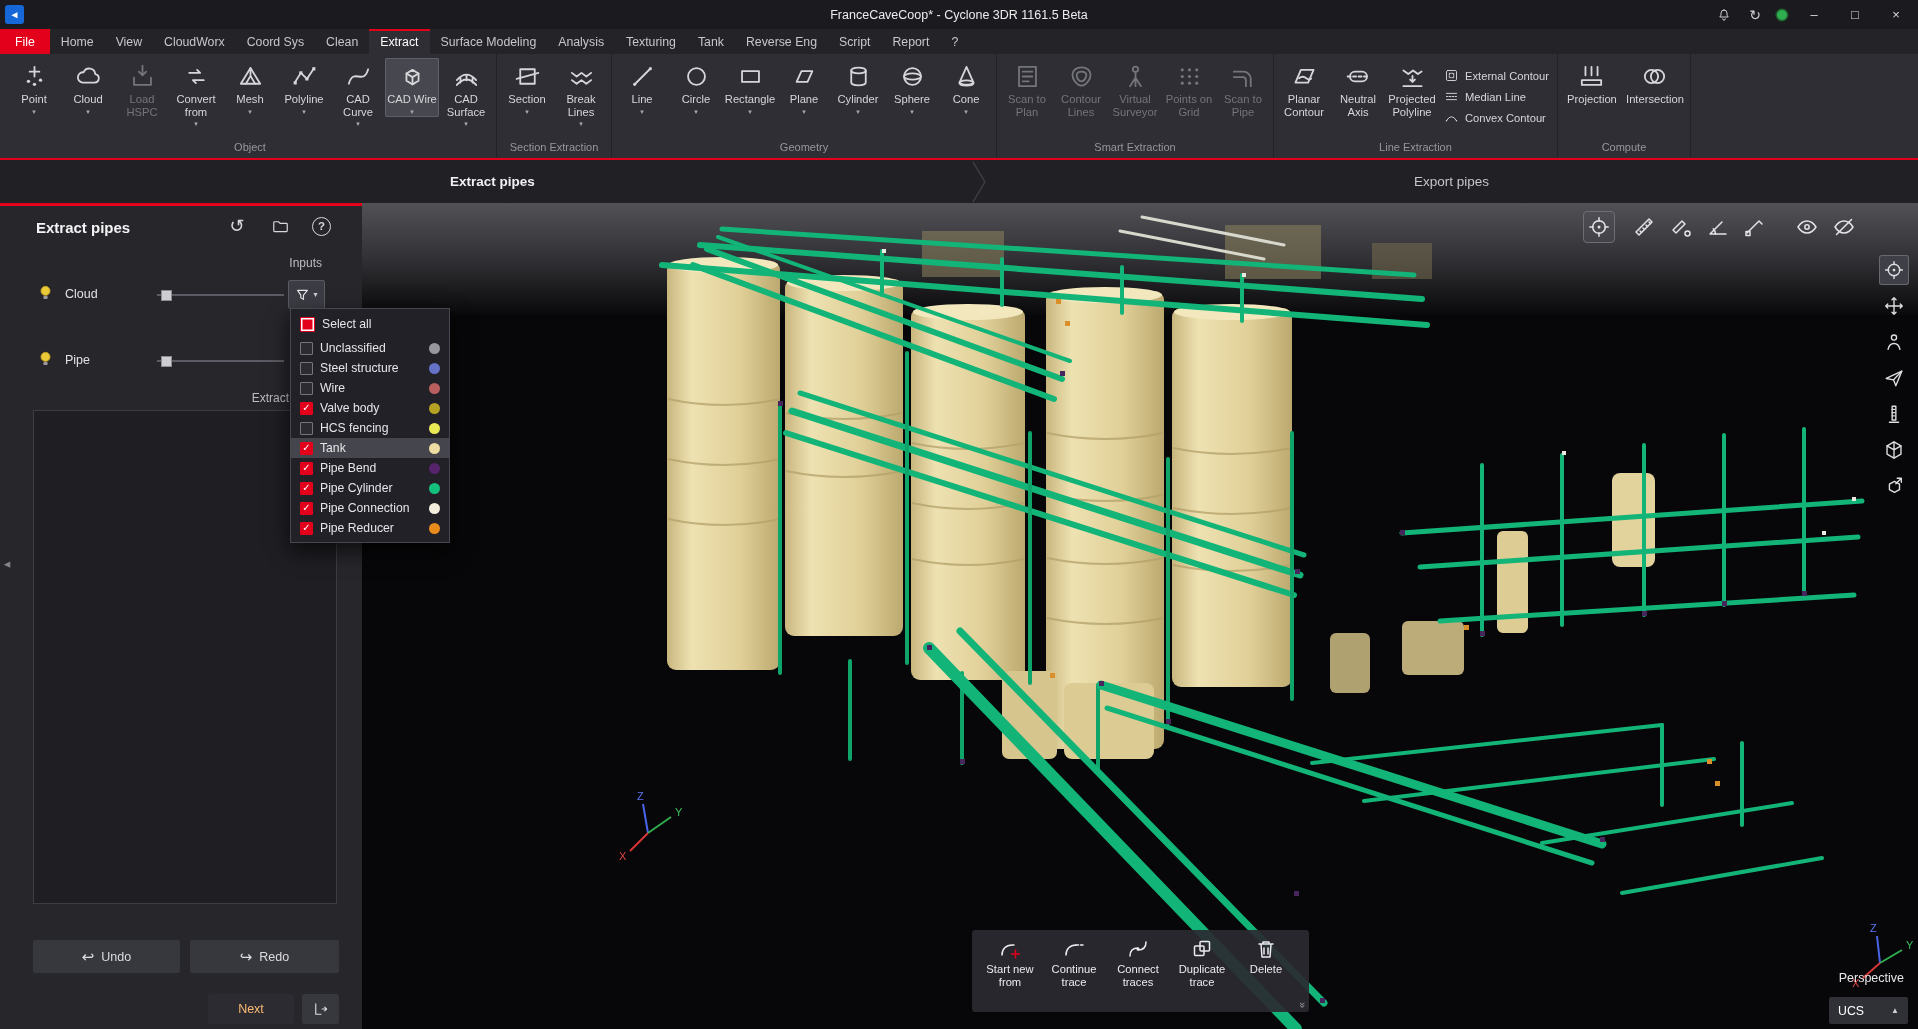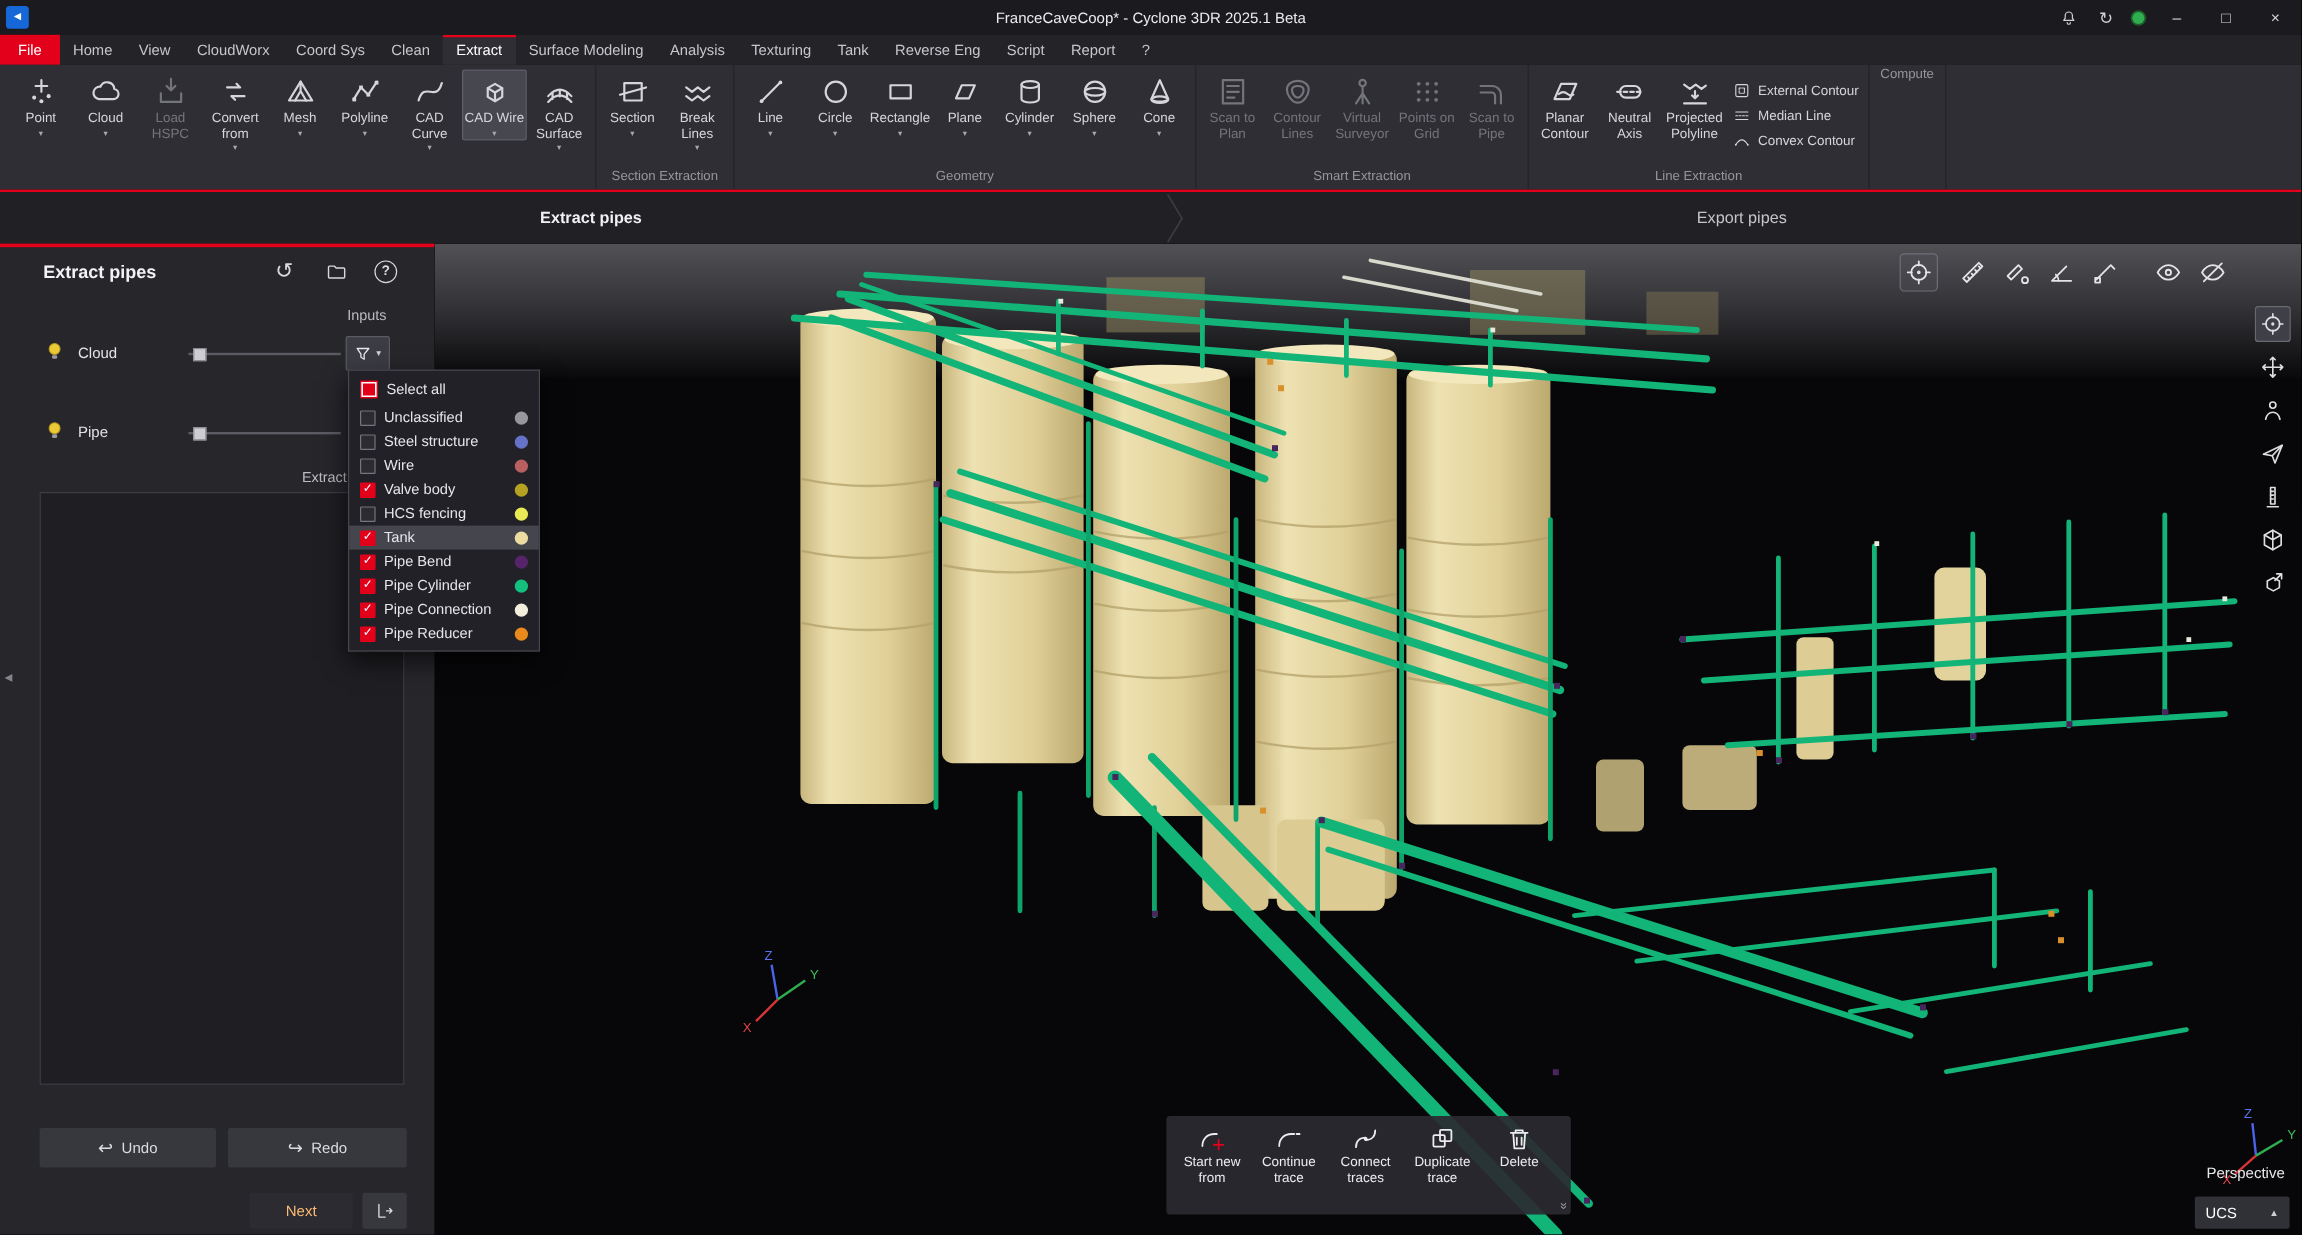--- a/index.html
+++ b/index.html
@@ -104,21 +104,21 @@
 </style>
 </head>
 <body>
 
 <div class="app">
 
   <div class="titlebar">
     <div class="app-icon">
         <span>◄</span>
       </div>
-    <div class="tb-title">FranceCaveCoop* - Cyclone 3DR 2025.1 Beta</div>
+    <div class="tb-title">FranceCaveCoop* - Cyclone 3DR 1161.5 Beta</div>
     <div class="tb-right">
       <span class="tb-ico">
         <svg class="ric" viewBox="0 0 24 24" width="16" height="16">
             <path d="M12 4.5a4.5 4.5 0 0 1 4.5 4.5v3.2l1.8 2.8H5.7l1.8-2.8V9A4.5 4.5 0 0 1 12 4.5Z"></path>
             <path d="M10 17.8a2 2 0 0 0 4 0"></path>
           </svg>
       </span>
       <span class="tb-ico">↻</span>
       <span class="status-dot"></span>
       <span class="win-btn">–</span>
@@ -214,20 +214,21 @@
             <span class="chev">▾</span>
         </div>
         <div class="rbtn">
           <svg class="ric" viewBox="0 0 24 24">
               <path d="M4 15q8-9 16 0M4 19q8-9 16 0M7 12.8V17M12 10.6v4.6M17 12.8V17"></path>
             </svg>
           <span>CAD Surface</span>
             <span class="chev">▾</span>
         </div>
       </div>
+      <div class="rgl">Object</div>
     </div>
 
     <div class="rgroup">
       <div class="rbtns">
         <div class="rbtn">
           <svg class="ric" viewBox="0 0 24 24">
               <rect x="6" y="6" width="12" height="12"></rect>
               <path d="M3 14 21 9"></path>
             </svg>
           <span>Section</span>
@@ -395,20 +396,35 @@
                 <circle class="f" cx="20" cy="17" r="1.2"></circle>
               </svg>
             <span>Convex Contour</span>
           </div>
         </div>
       </div>
       <div class="rgl">Line Extraction</div>
     </div>
 
     <div class="rgroup">
+      <div class="rbtns">
+        <div class="rbtn" style="width:60px">
+          <svg class="ric" viewBox="0 0 24 24">
+              <path d="M7 4v7m5-7v7m5-7v7M4 15h16v4H4Z"></path>
+            </svg>
+          <span>Projection</span>
+        </div>
+        <div class="rbtn" style="width:62px">
+          <svg class="ric" viewBox="0 0 24 24">
+              <circle cx="9.5" cy="12" r="5.5"></circle>
+              <circle cx="14.5" cy="12" r="5.5"></circle>
+            </svg>
+          <span>Intersection</span>
+        </div>
+      </div>
       <div class="rgl">Compute</div>
     </div>
 
   </div>
 
   <div class="redline"></div>
 
   <div class="workflow">
     <div class="wf-step wf-left">Extract pipes</div>
     <svg class="wf-chev" width="16" height="42" viewBox="0 0 16 42">

